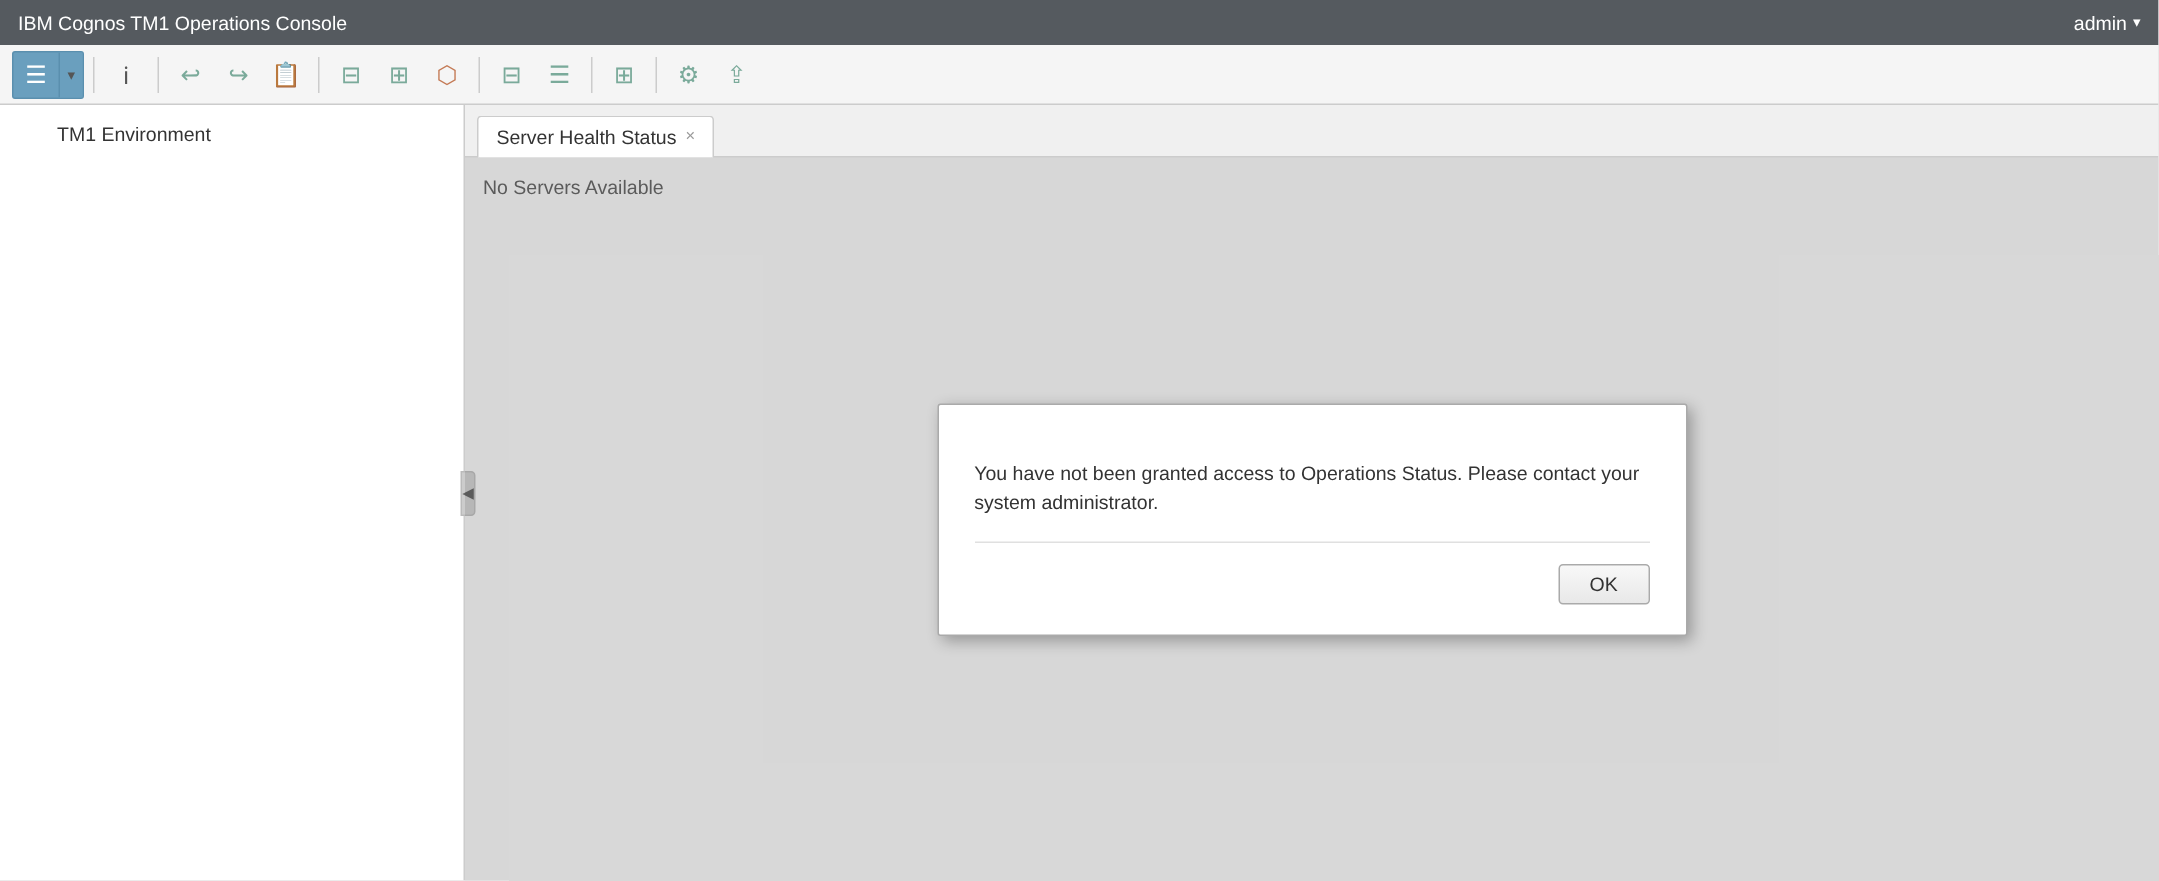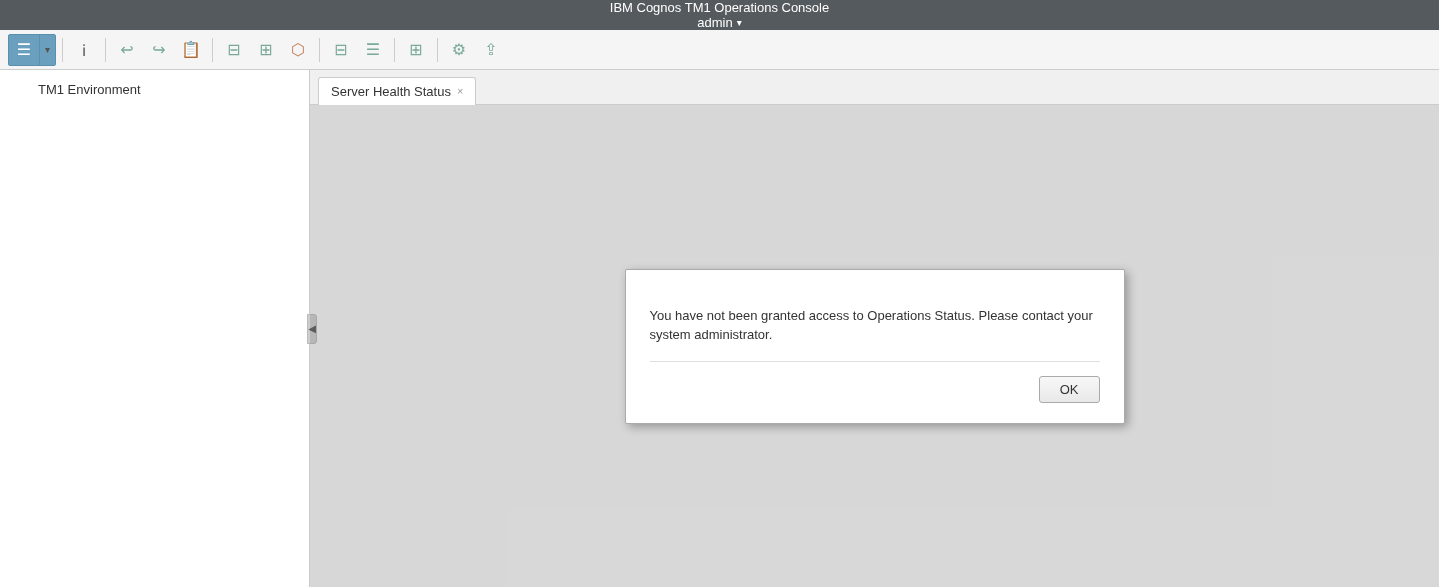--- a/index.html
+++ b/index.html
@@ -14,21 +14,20 @@
 
     
     #header {
       background: #555a5f;
       color: #fff;
       height: 30px;
       display: flex;
       align-items: center;
       justify-content: space-between;
       padding: 0 12px;
-      flex-direction: column;
     }
     #header-title {
       font-size: 13px;
       font-weight: normal;
     }
     #header-user {
       font-size: 13px;
       display: flex;
       align-items: center;
       gap: 4px;
@@ -294,20 +293,21 @@
   <div id="content">
 
     <div id="tab-bar">
       <div class="tab">
         <span>Server Health Status</span>
         <span class="tab-close">×</span>
       </div>
     </div>
 
     <div id="tab-content">
+      <div id="no-servers-text">No Servers Available</div>
 
       <div id="modal-overlay">
         <div id="dialog">
 
 
           <div id="dialog-body">You have not been granted access to Operations Status. Please contact your system administrator.</div>
 
           <div id="dialog-footer">
             <button id="ok-button">OK</button>
           </div>

